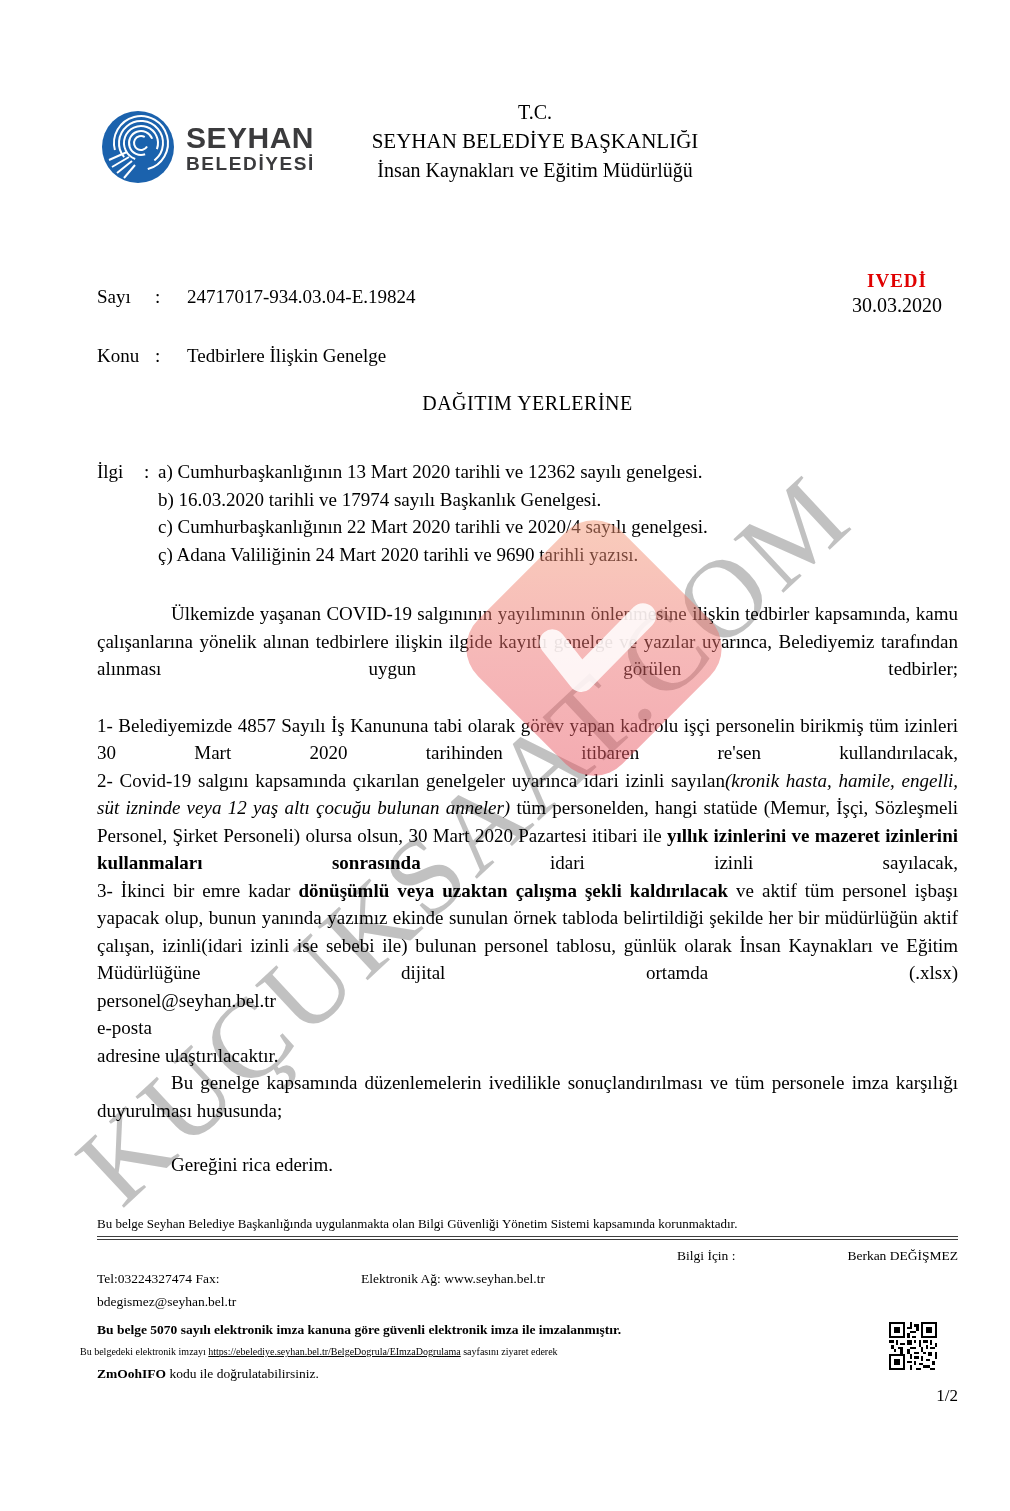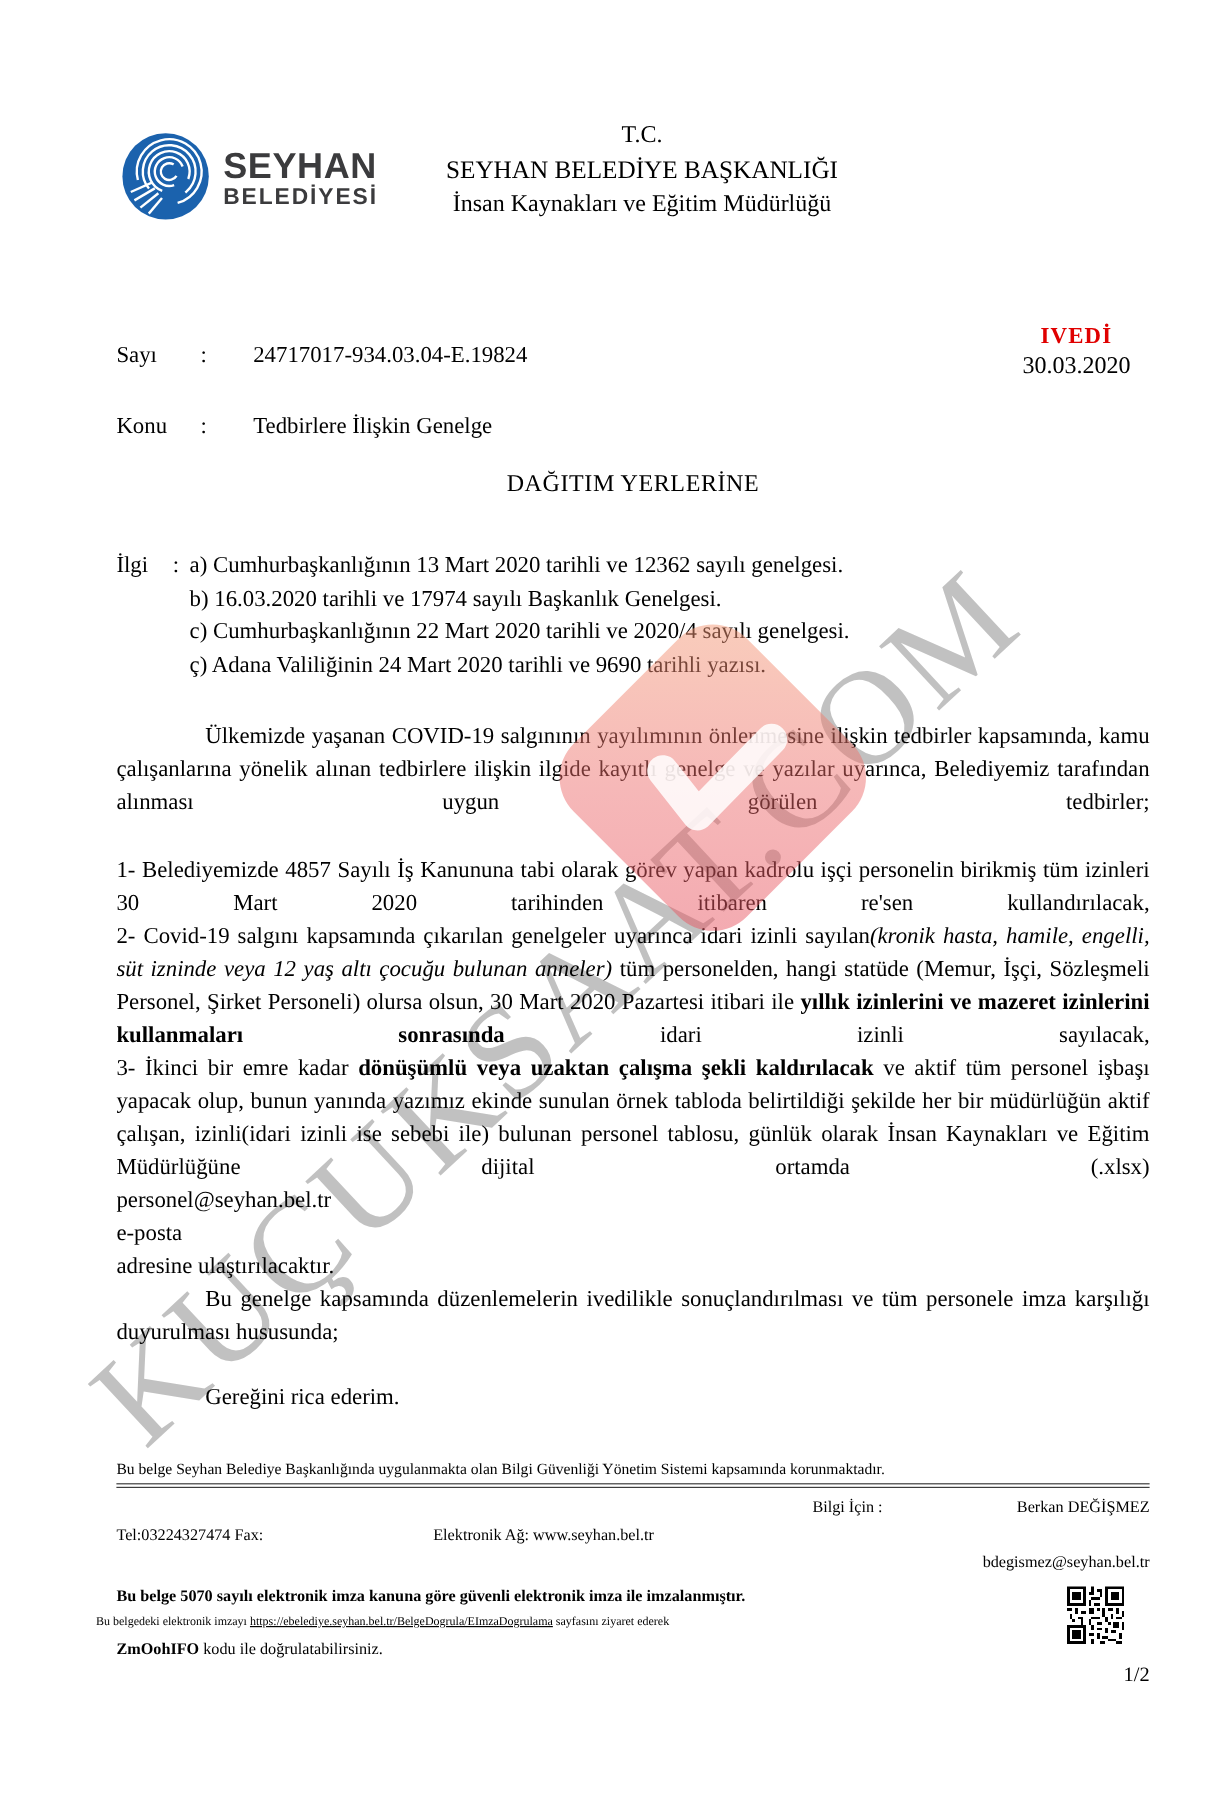--- a/index.html
+++ b/index.html
@@ -17,21 +17,21 @@
   .content{position:relative;z-index:1;}
   .logo{position:absolute;left:101px;top:110px;display:flex;align-items:center;}
   .logo-text{margin-left:11px;font-family:"Liberation Sans","DejaVu Sans",sans-serif;color:#3b3b3d;}
   .logo-t1{font-size:30px;font-weight:bold;letter-spacing:.5px;line-height:30px;}
   .logo-t2{font-size:19px;font-weight:bold;letter-spacing:1.6px;line-height:22px;}
   .header-center{position:absolute;left:255px;top:98px;width:560px;text-align:center;line-height:29px;}
   .hdr1{font-size:20px;}
   .hdr2{font-size:21px;}
   .hdr3{font-size:20px;}
   .meta{position:absolute;left:97px;top:283px;font-size:19px;}
-  .meta-row{display:flex;line-height:27px;gap:12px;}
+  .meta-row{display:flex;line-height:27px;}
   .meta-row+.meta-row{margin-top:32px;}
   .meta-lbl{width:58px;}
   .meta-colon{width:32px;text-align:left;}
   .urgency{position:absolute;right:68px;top:270px;text-align:center;}
   .ivedi{color:#e00000;font-weight:bold;font-size:19px;letter-spacing:1px;line-height:22px;}
   .docdate{font-size:20px;line-height:26px;}
   .recipient{position:absolute;left:97px;top:392px;width:861px;text-align:center;font-size:20px;letter-spacing:.5px;}
   .ilgi{position:absolute;left:97px;top:458px;width:861px;display:flex;font-size:19px;line-height:27.5px;}
   .ilgi-lbl{width:47px;}
   .ilgi-colon{width:14px;}
@@ -46,21 +46,21 @@
   .b{font-weight:bold;}
   .i{font-style:italic;}
   
   .foot-note{position:absolute;left:97px;top:1216px;width:861px;font-size:13px;}
   .foot-rule{position:absolute;left:97px;top:1236px;width:861px;height:0;border-top:4px double #3d3d3d;}
   .addr1{position:absolute;left:97px;top:1248px;width:861px;font-size:13.5px;}
   .addr1 .bilgi{position:absolute;left:580px;top:0;}
   .addr1 .cname{position:absolute;right:0;top:0;}
   .addr2{position:absolute;left:97px;top:1271px;width:861px;font-size:13.5px;}
   .addr2 .web{position:absolute;left:264px;top:0;}
-  .addr3{position:absolute;left:97px;top:1294px;width:861px;font-size:13.5px;text-align:right;}
+  .addr3{position:absolute;left:97px;top:1294px;width:861px;font-size:13.5px;}
   .eimza1{position:absolute;left:97px;top:1322px;width:780px;font-size:13.5px;font-weight:bold;}
   .eimza2{position:absolute;left:80px;top:1346px;width:780px;font-size:10px;}
   .eimza2 .link{text-decoration:underline;}
   .eimza3{position:absolute;left:97px;top:1366px;width:780px;font-size:13.5px;}
   .pagenum{position:absolute;left:97px;top:1386px;width:861px;text-align:right;font-size:17px;}
   .qr{position:absolute;left:889px;top:1322px;}
 </style>
 </head>
 <body>
 

